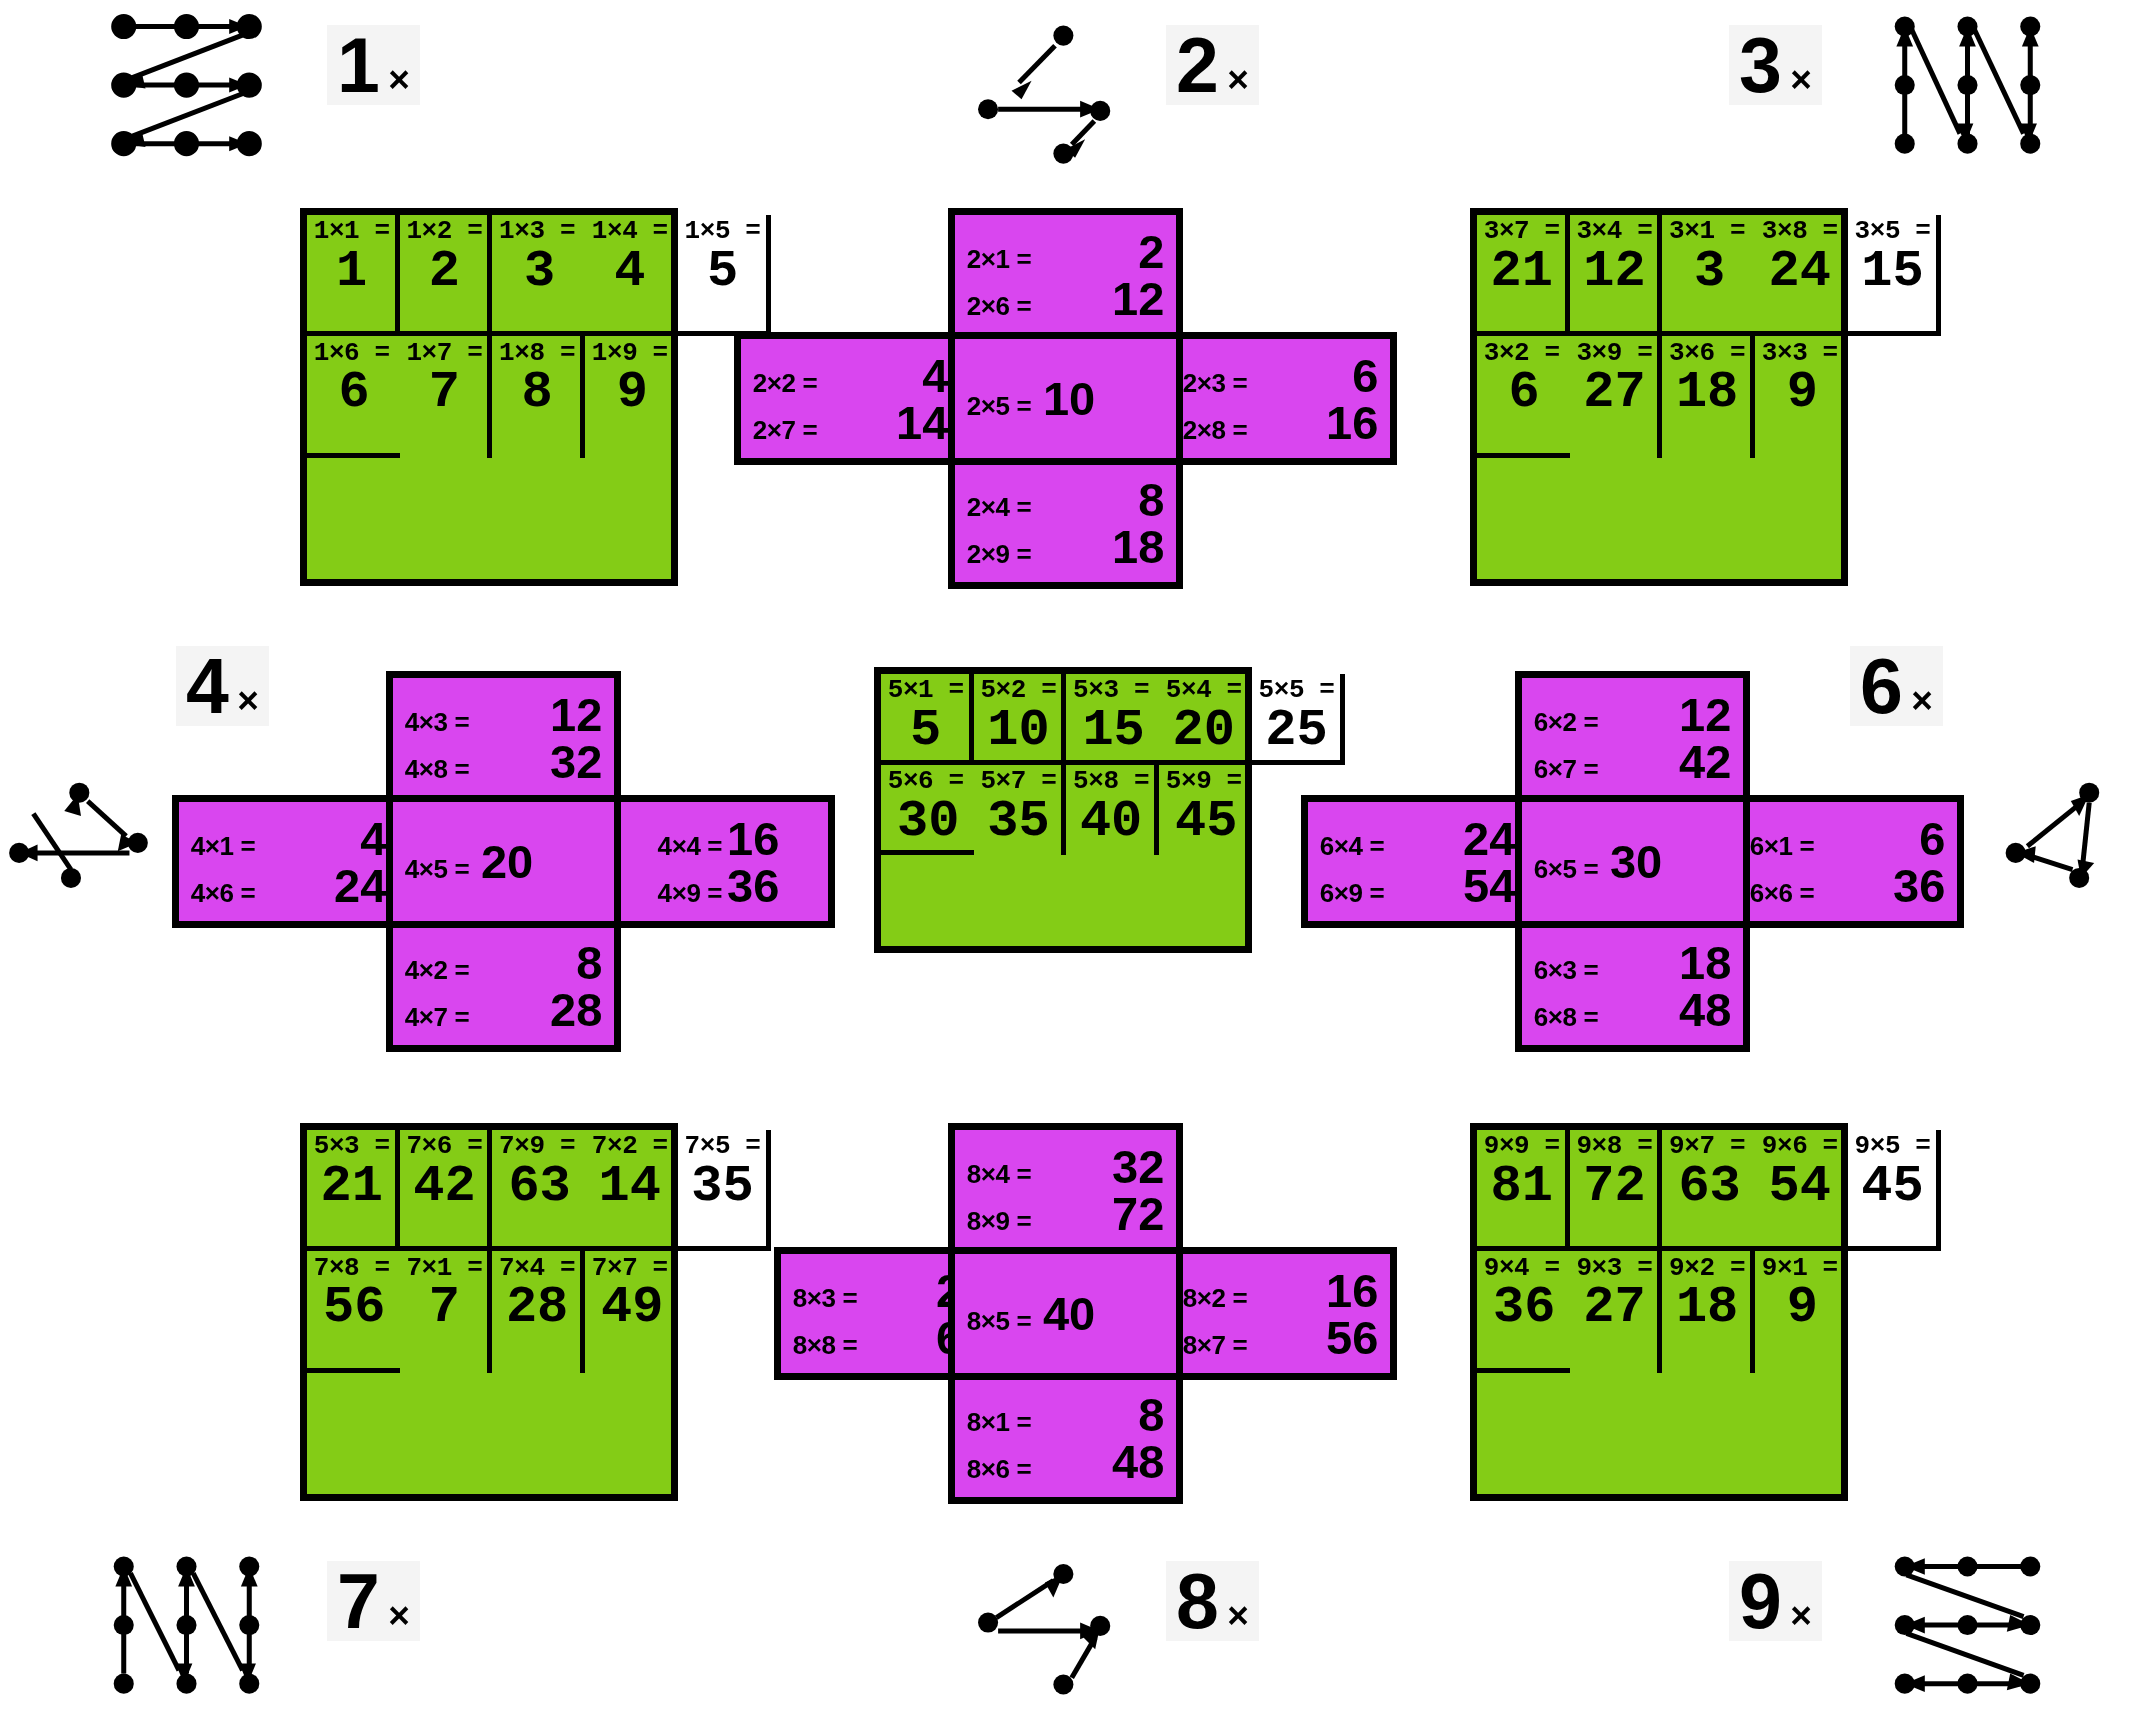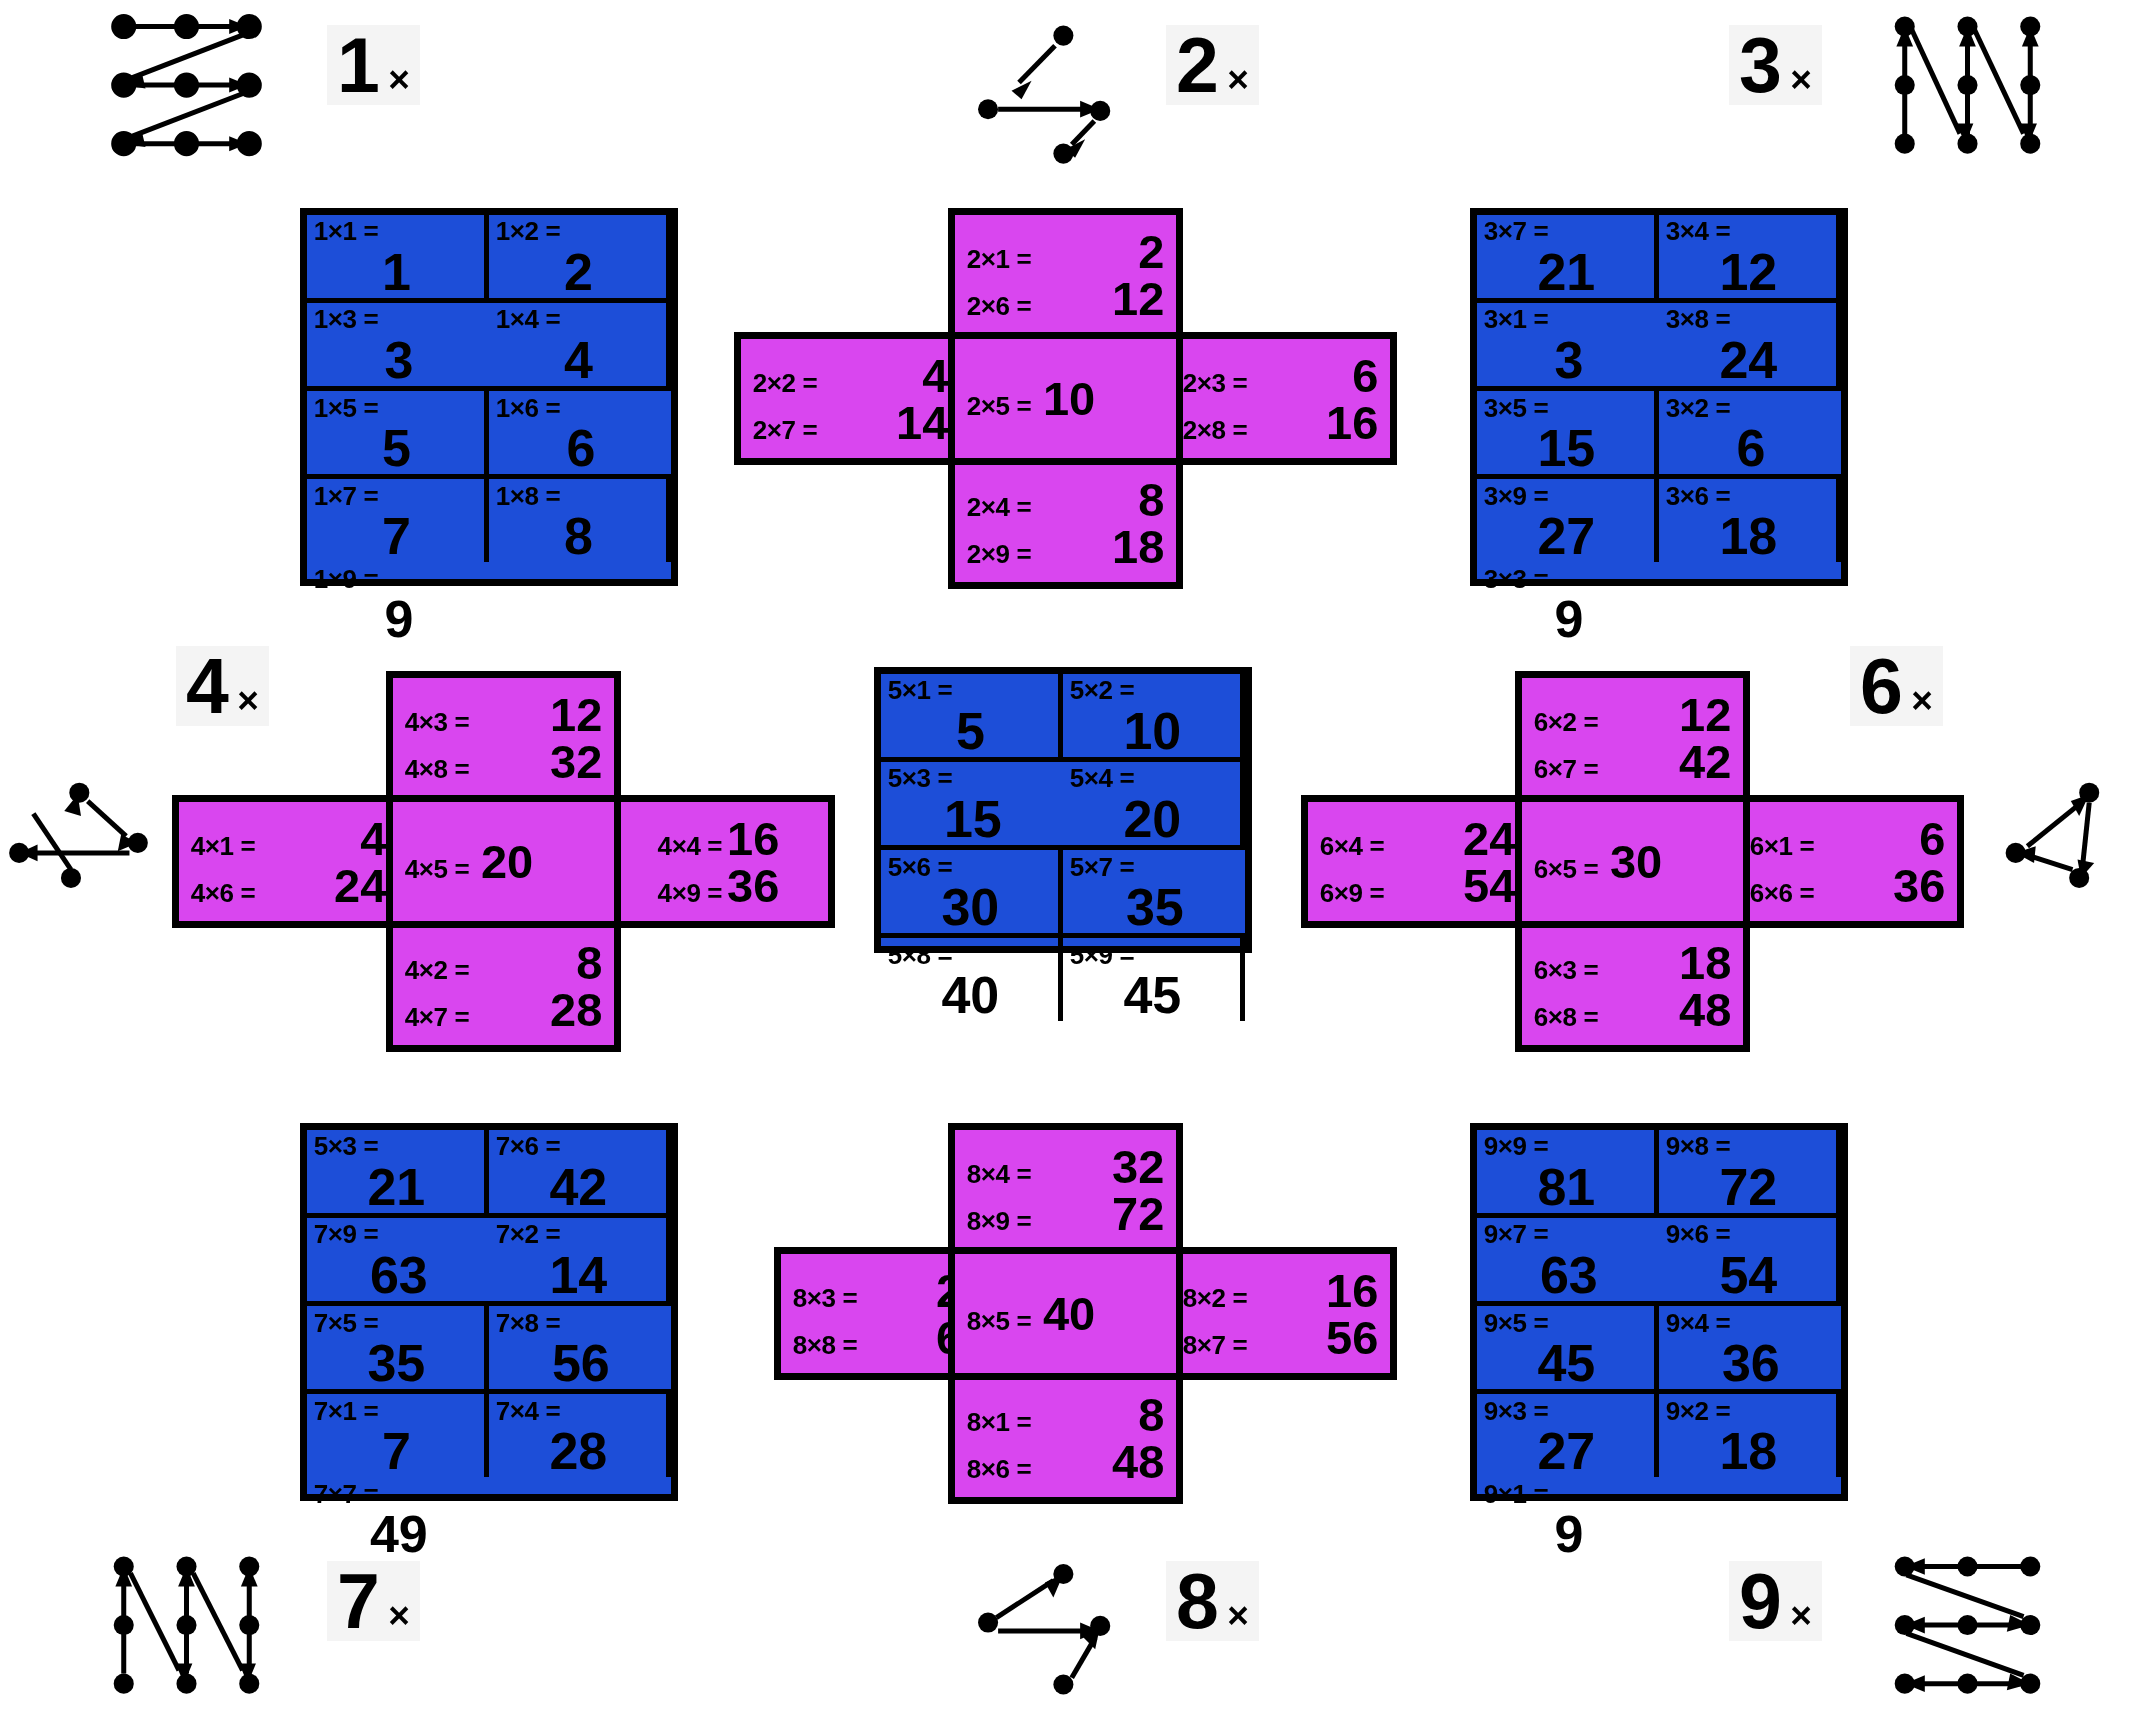--- a/index.html
+++ b/index.html
@@ -39,25 +39,26 @@
     font-size: 37px;
     font-weight: bold;
     margin-left: 8.4px;
     color: #000;
   }
 
   
   .grid3 {
     position: absolute;
     border: 7.6px solid #000;
-    background: #1d4ed8;
+    background: #84cc16;
     display: grid;
-    grid-template-columns: repeat(2, 1fr);
+    grid-template-columns: repeat(5, 1fr);
     grid-template-rows: repeat(3, 1fr);
     box-sizing: border-box;
+    font-family: Liberation Mono, monospace;
   }
   .grid3 .cell {
     border-right: 5px solid #000;
     border-bottom: 5px solid #000;
     box-sizing: border-box;
     position: relative;
     padding: 3.4px 5px 0 6.7px;
   }
   .grid3 .cell:nth-child(3n) { border-right: none; }
   .grid3 .cell:nth-child(n+7) { border-bottom: none; }
@@ -468,20 +469,24 @@
       </div>
     <div class="cell">
         <div class="q">5×3 =</div>
         <div class="a">15</div>
       </div>
     <div class="cell">
         <div class="q">5×4 =</div>
         <div class="a">20</div>
       </div>
     <div class="cell">
+        <div class="q">5×5 =</div>
+        <div class="a">25</div>
+      </div>
+    <div class="cell">
         <div class="q">5×6 =</div>
         <div class="a">30</div>
       </div>
     <div class="cell">
         <div class="q">5×7 =</div>
         <div class="a">35</div>
       </div>
     <div class="cell">
         <div class="q">5×8 =</div>
         <div class="a">40</div>

